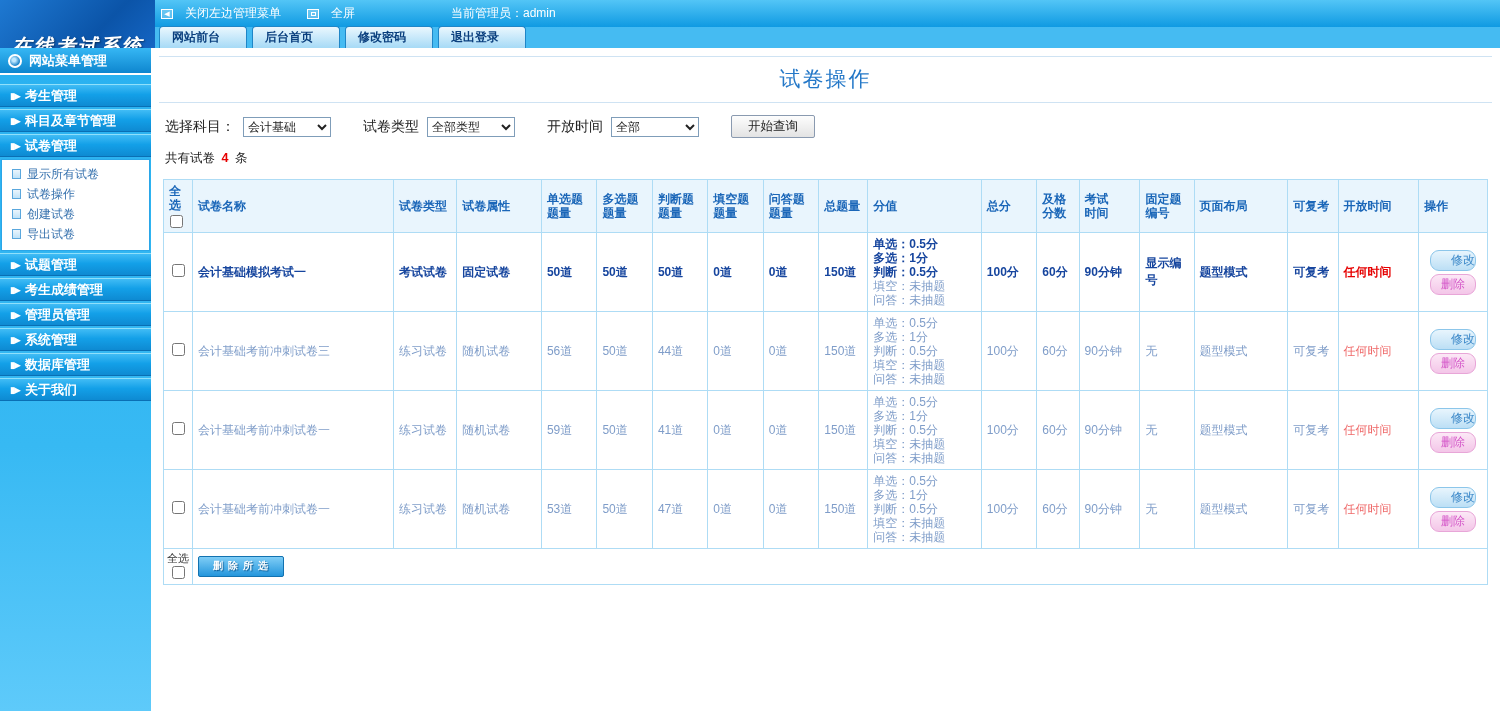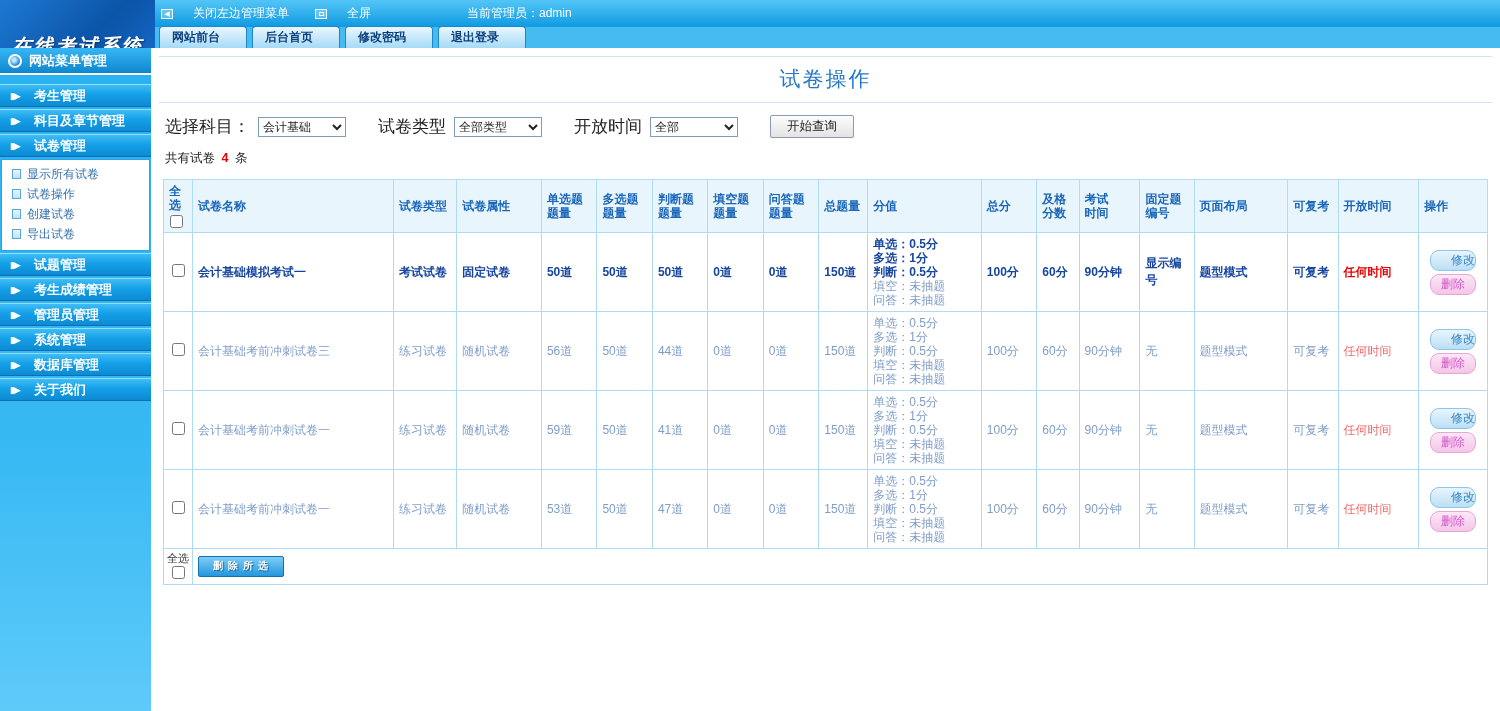--- a/index.html
+++ b/index.html
@@ -7,53 +7,53 @@
   body { font-family: "Liberation Sans", "DejaVu Sans", sans-serif; font-size:12px; background:#fff; }
 
   
   .top { display:flex; height:48px; width:100%; }
   .logo { width:155px; height:60px; background:linear-gradient(135deg,#1e79d2 0%,#0b54a8 60%,#1668c8 100%);
           color:#fff; font-family:"DejaVu Serif", serif; font-style:italic; font-weight:bold; font-size:20px;
           display:flex; align-items:flex-end; justify-content:center; letter-spacing:2px;
           text-shadow:1px 1px 2px rgba(0,0,0,.45); transform-origin:left center; }
   .top-right { flex:1; display:flex; flex-direction:column; }
   .topbar { height:27px; background:linear-gradient(#53c5f6,#0f9ae2); display:flex; align-items:center; padding-left:6px; color:#fff; }
-  .tm-item { display:inline-flex; align-items:center; gap:20px; margin-right:26px; cursor:pointer; color:#fff; }
+  .tm-item { display:inline-flex; align-items:center; gap:12px; margin-right:26px; cursor:pointer; color:#fff; }
   .tm-admin { margin-left:70px; color:#fff; }
   .ic-box { width:12px; height:10px; border:1px solid #fff; background:rgba(255,255,255,.25); display:inline-flex; align-items:center; justify-content:center; font-size:7px; color:#fff; }
   .ic-full-inner { width:5px; height:4px; border:1px solid #fff; }
   .tabsbar { height:21px; background:#45bbf2; display:flex; align-items:flex-end; padding-left:4px; gap:5px; }
   .tab { display:inline-block; padding:2px 26px 2px 12px; background:linear-gradient(#eaf7fe,#a6daf6);
          border:1px solid #1f86c7; border-bottom:none; border-radius:4px 4px 0 0; color:#0a3f7e; font-weight:bold; cursor:pointer; }
 
   
   .wrap { display:flex; height:663px; }
 
   
   .sidebar { width:155px; height:100%; background:linear-gradient(#29b1f0,#37b9f3 60%,#5ecafa); border-right:4px solid #fff; }
   .sb-title { height:27px; background:linear-gradient(#36b7f4,#0e86cf); color:#fff; font-weight:bold; font-size:13px;
               display:flex; align-items:center; gap:7px; padding-left:8px; border-bottom:2px solid #fff; }
   .circle-icon { width:14px; height:14px; border-radius:50%; border:2px solid #fff; background:radial-gradient(circle at 40% 40%, #bfe8ff 20%, #1580c8 70%); }
   .sb-gap { height:9px; }
   .sb-item { height:23px; margin-bottom:2px; background:linear-gradient(#41bcf5,#13a0e8 45%,#0e8ad2);
              border-top:1px solid #8fe0fb; border-bottom:1px solid #0a6fb4;
-             color:#fff; font-weight:bold; font-size:13px; display:flex; align-items:center; padding-left:10px; gap:14px; cursor:pointer; }
+             color:#fff; font-weight:bold; font-size:13px; display:flex; align-items:center; padding-left:10px; gap:5px; cursor:pointer; }
   .sb-ic { font-size:9px; color:#fff; letter-spacing:-1px; }
   .sb-ic::before { content:"▮▶"; }
   .sb-sub { background:#fff; border:1px solid #2aa6e8; margin:0 1px 2px 1px; padding:4px 0 6px 0; }
   .sb-sub-item { height:20px; display:flex; align-items:center; gap:6px; padding-left:10px; color:#3470ad; font-size:12px; cursor:pointer; }
   .doc-icon { width:9px; height:10px; border:1px solid #5aa7dd; background:linear-gradient(#eaf5fd,#bfe2f8); display:inline-block; }
 
   
   main { flex:1; background:#fff; padding:8px 8px 0 4px; overflow:hidden; }
   .panel { background:#fff; border-top:1px solid #cfe3f3; }
   h1.page-title { text-align:center; color:#2478c8; font-size:21px; font-weight:normal; padding:8px 0 9px 0;
                   border-bottom:1px solid #cfe3f3; letter-spacing:2px; }
   .filters { display:flex; align-items:center; gap:8px; padding:12px 6px 6px 6px; color:#222; }
-  .flabel { font-size:17px; }
+  .flabel { font-size:14px; }
   .flabel.sp { margin-left:24px; }
   .filters select { font-size:12px; height:20px; border:1px solid #7f9db9; min-width:88px; background:#fff; color:#222; }
   .query { margin-left:24px; font-size:12.5px; padding:2px 16px; background:linear-gradient(#fdfdfd,#e3e3e3);
            border:1px solid #8a9ab0; border-radius:2px; color:#222; cursor:pointer; }
   .summary { padding:6px 6px 8px 6px; color:#222; font-size:12.5px; }
   .summary .red { color:#e60000; font-weight:bold; padding:0 3px; }
 
   
   table { width:calc(100% - 8px); margin:4px 4px 0 4px; border-collapse:collapse; table-layout:fixed; }
   th, td { border:1px solid #aedcf5; font-size:12px; padding:4px 5px; text-align:left; vertical-align:middle; word-break:break-all; }

